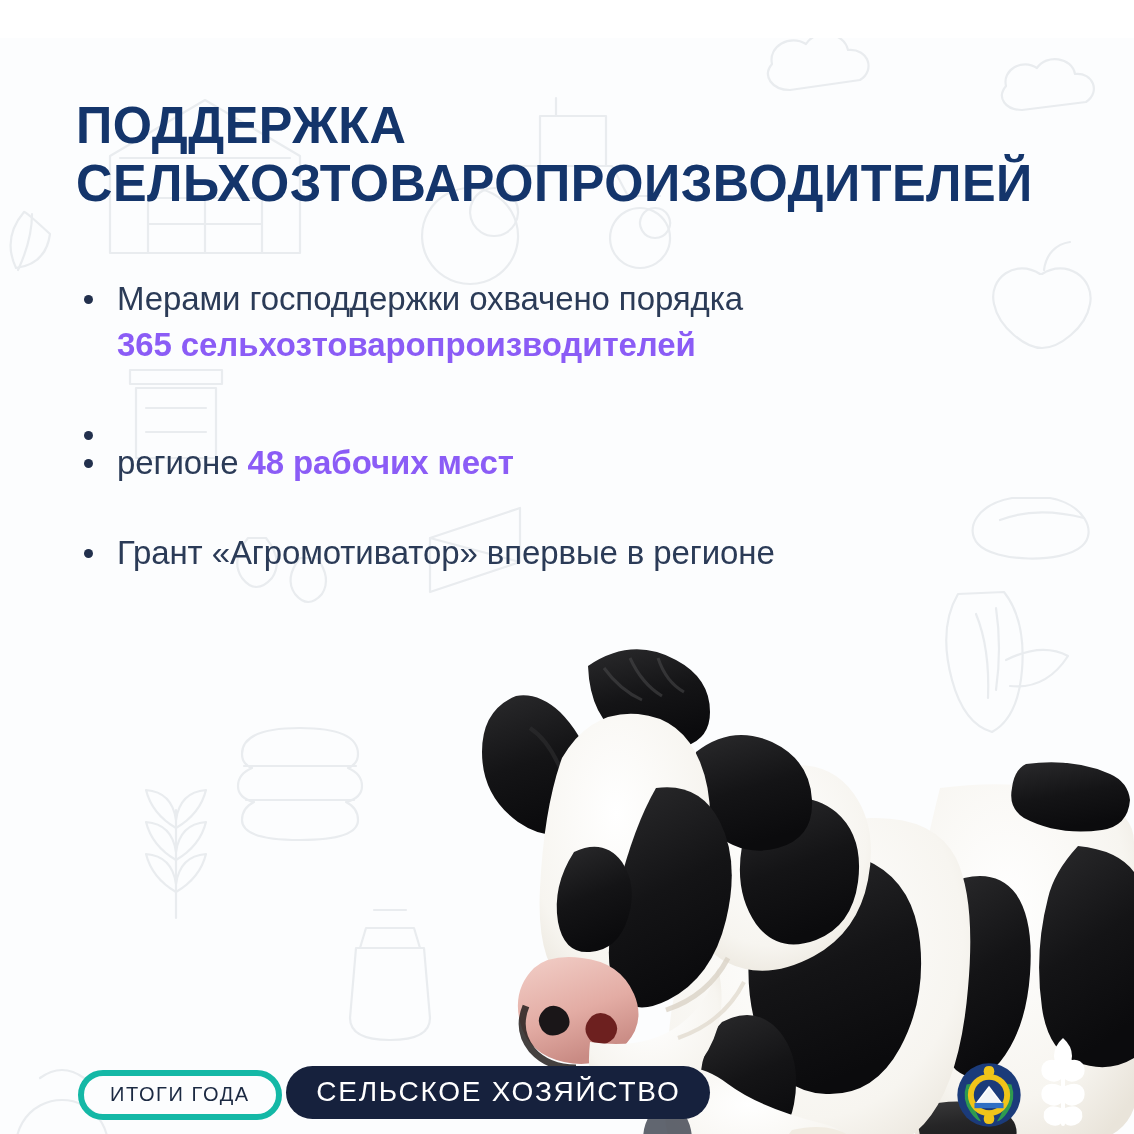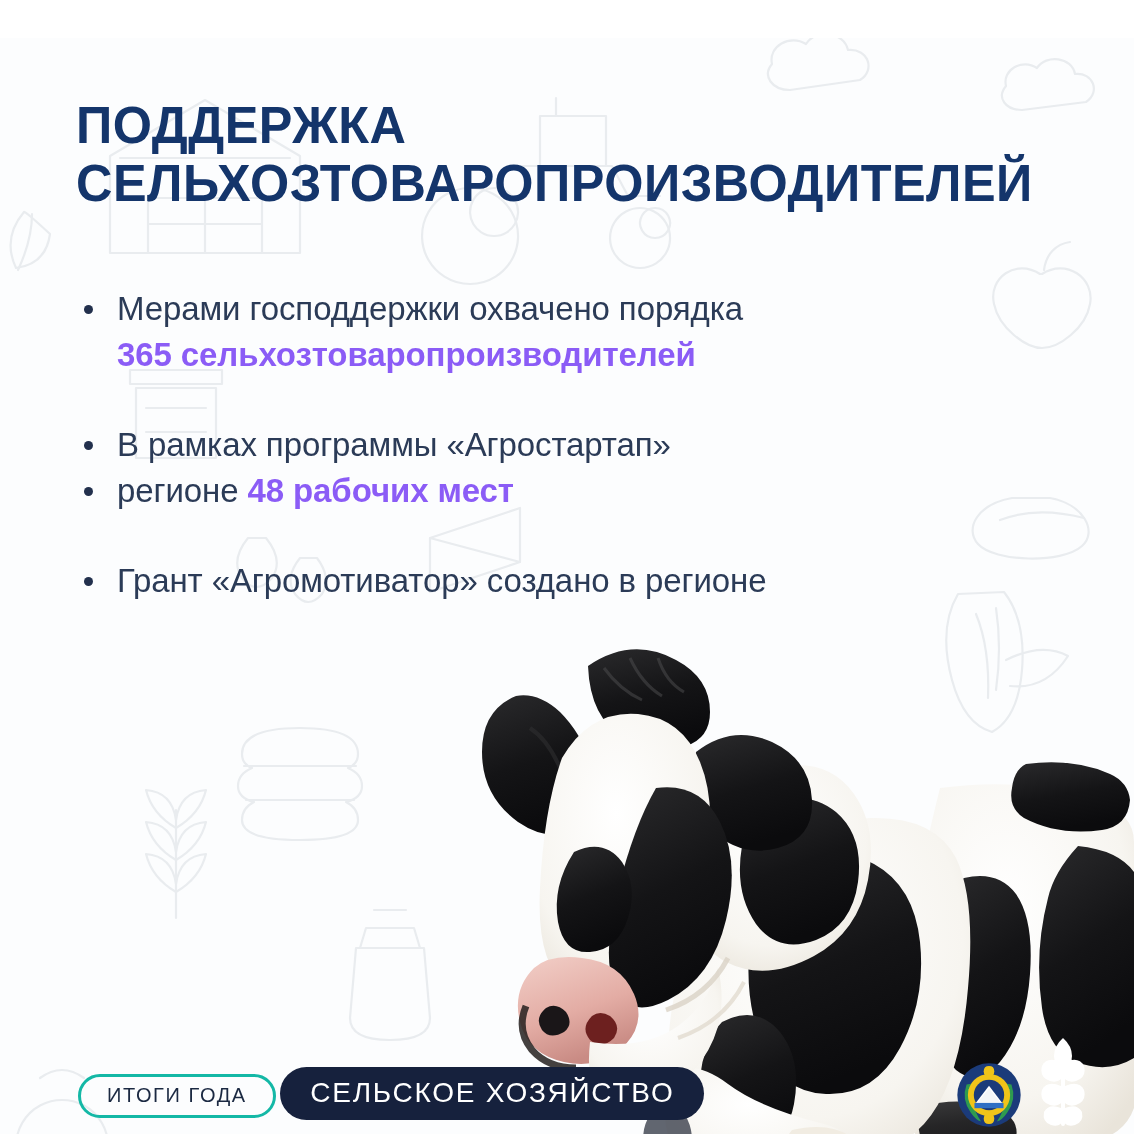--- a/index.html
+++ b/index.html
@@ -44,21 +44,21 @@
     letter-spacing: 0.5px;
     transform: scaleX(0.97);
     transform-origin: left center;
     white-space: nowrap;
   }
 
   
   .bullets {
     position: absolute;
     left: 84px;
-    top: 248px;
+    top: 238px;
     width: 900px;
     z-index: 6;
   }
   .bullet-group { margin-bottom: 44px; }
   .bullet-group:last-child { margin-bottom: 0; }
 
   .bline {
     display: flex;
     align-items: flex-start;
     line-height: 46px;
@@ -99,21 +99,21 @@
 
   
   .badges {
     position: absolute;
     left: 66px;
     bottom: 52px;
     z-index: 7;
   }
   .pill-outline {
     display: inline-block;
-    border: 3px solid #14b8a6;
+    border: 6px solid #14b8a6;
     border-radius: 30px;
     padding: 7px 26px 8px 26px;
     color: #1b2942;
     font-size: 20px;
     letter-spacing: 1.6px;
     background: transparent;
     margin-left: 12px;
   }
   .pill-filled {
     display: inline-block;
@@ -228,32 +228,31 @@
       </div>
       <div class="bline">
         <span class="dot ghost"></span>
         <span class="btext"><b>365 сельхозтоваропроизводителей</b></span>
       </div>
     </div>
 
     <div class="bullet-group">
       <div class="bline">
         <span class="dot"></span>
-        <span class="btext">В рамках программы «Агростартап»</span>
       </div>
       <div class="bline">
         <span class="dot"></span>
         <span class="btext"><span>регионе </span><b>48 рабочих мест</b></span>
       </div>
     </div>
 
     <div class="bullet-group">
       <div class="bline">
         <span class="dot"></span>
-        <span class="btext">Грант «Агромотиватор» создано в регионе</span>
+        <span class="btext">Грант «Агромотиватор» впервые в регионе</span>
       </div>
     </div>
 
   </div>
 
   <div class="cow-wrap">
     <svg viewBox="0 0 664 534" xmlns="http://www.w3.org/2000/svg">
       <defs>
         <radialGradient id="bodyWhite" cx="45%" cy="35%" r="75%">
           <stop offset="0%" stop-color="#ffffff"></stop>

